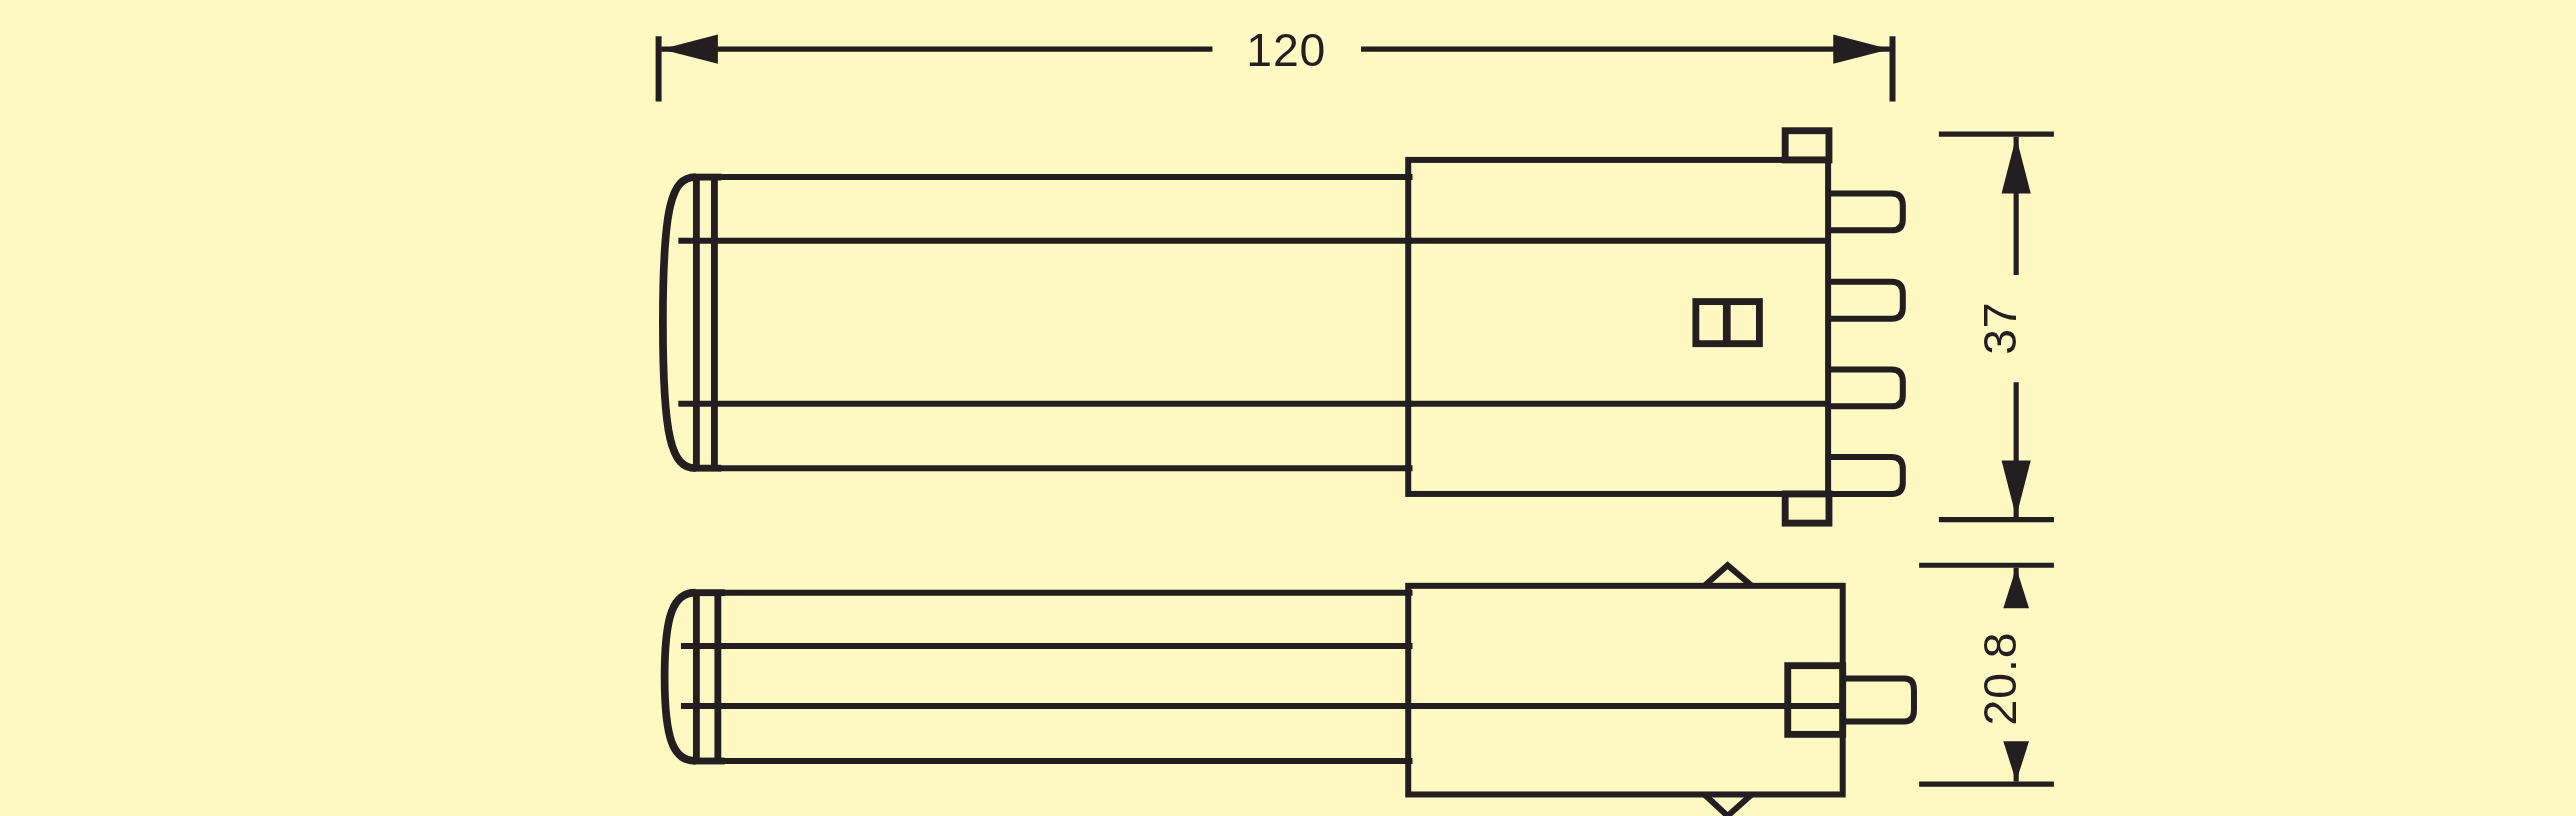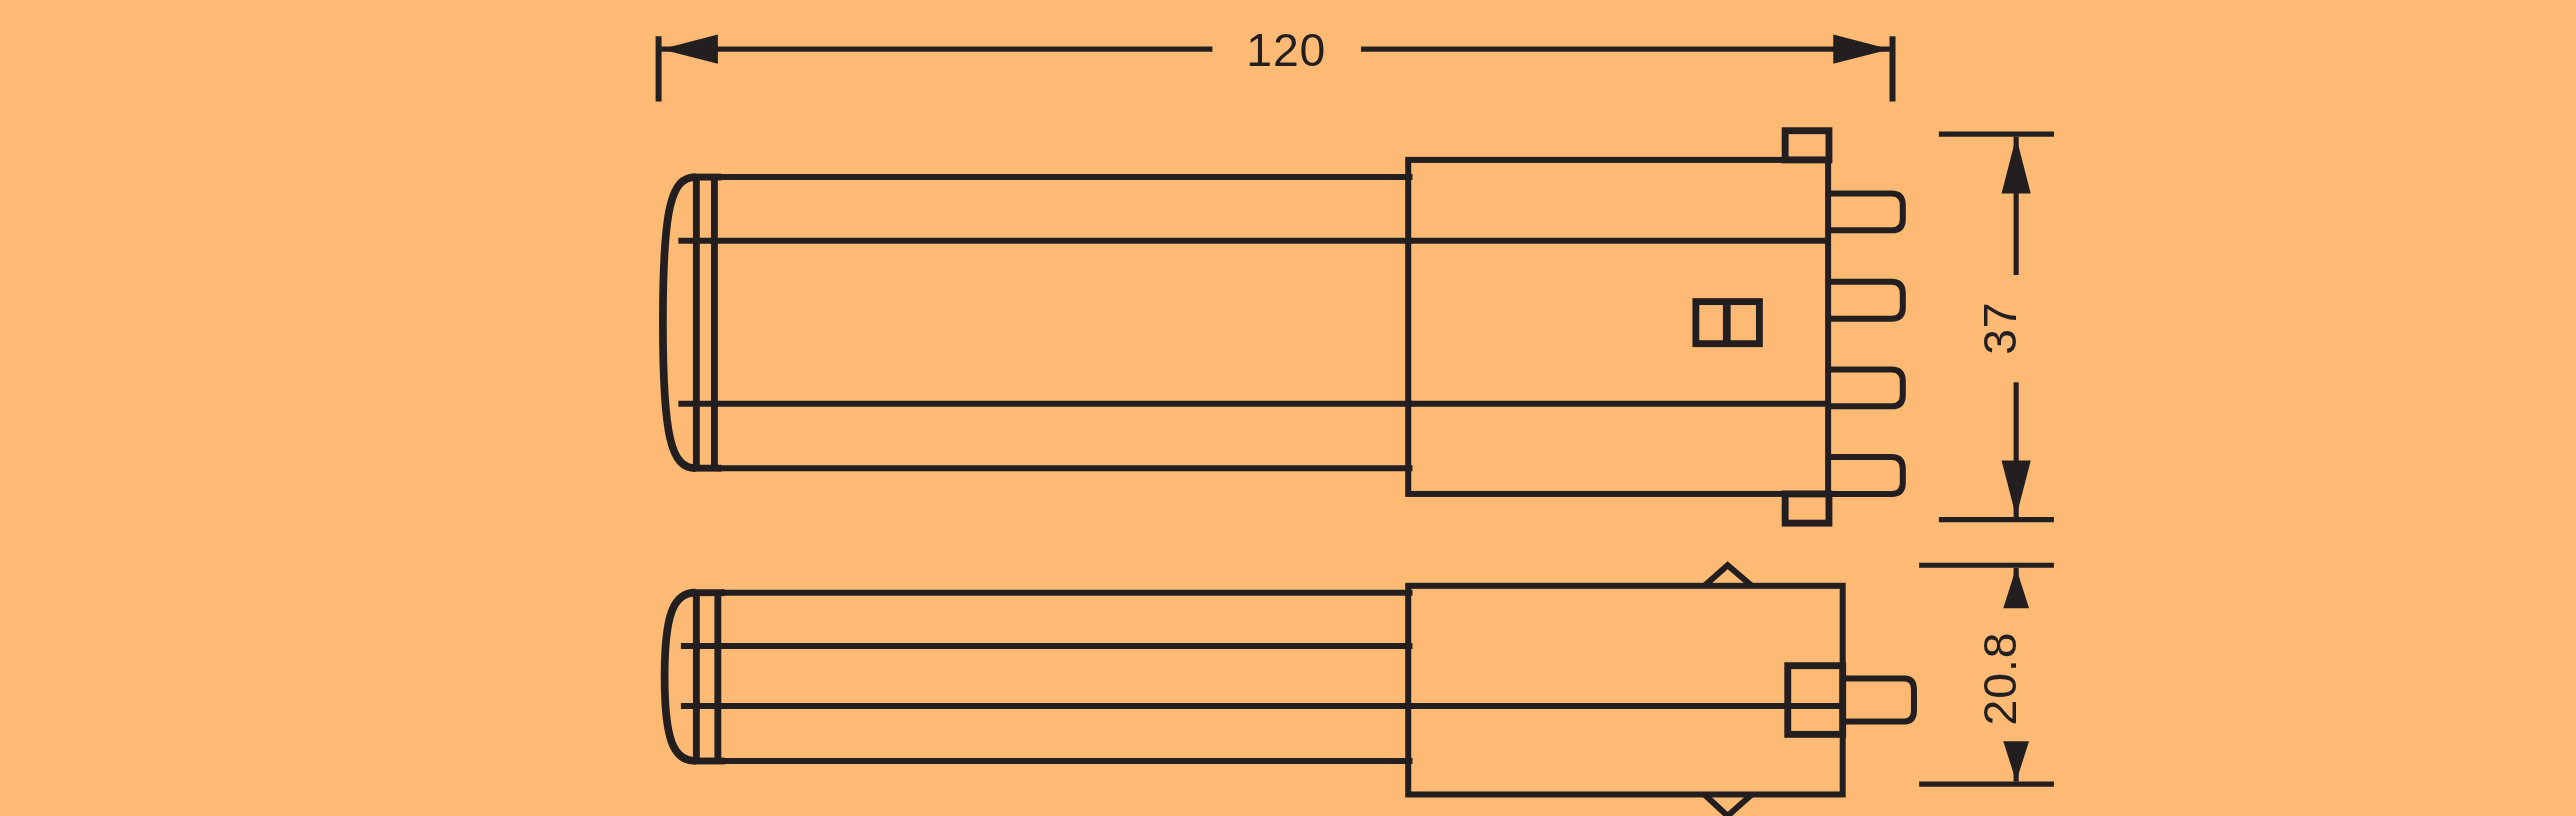--- a/index.html
+++ b/index.html
@@ -8,21 +8,21 @@
     padding: 0;
     background: #ffffff;
   }
   body {
     font-family: "Liberation Sans", sans-serif;
   }
   #stage {
     position: relative;
     width: 2576px;
     height: 817px;
-    background: #fdba74;
+    background: #fef9c3;
     overflow: hidden;
   }
   #drawing {
     position: absolute;
     top: 0;
     left: 0;
     width: 2576px;
     height: 817px;
   }
   .dim-text {

